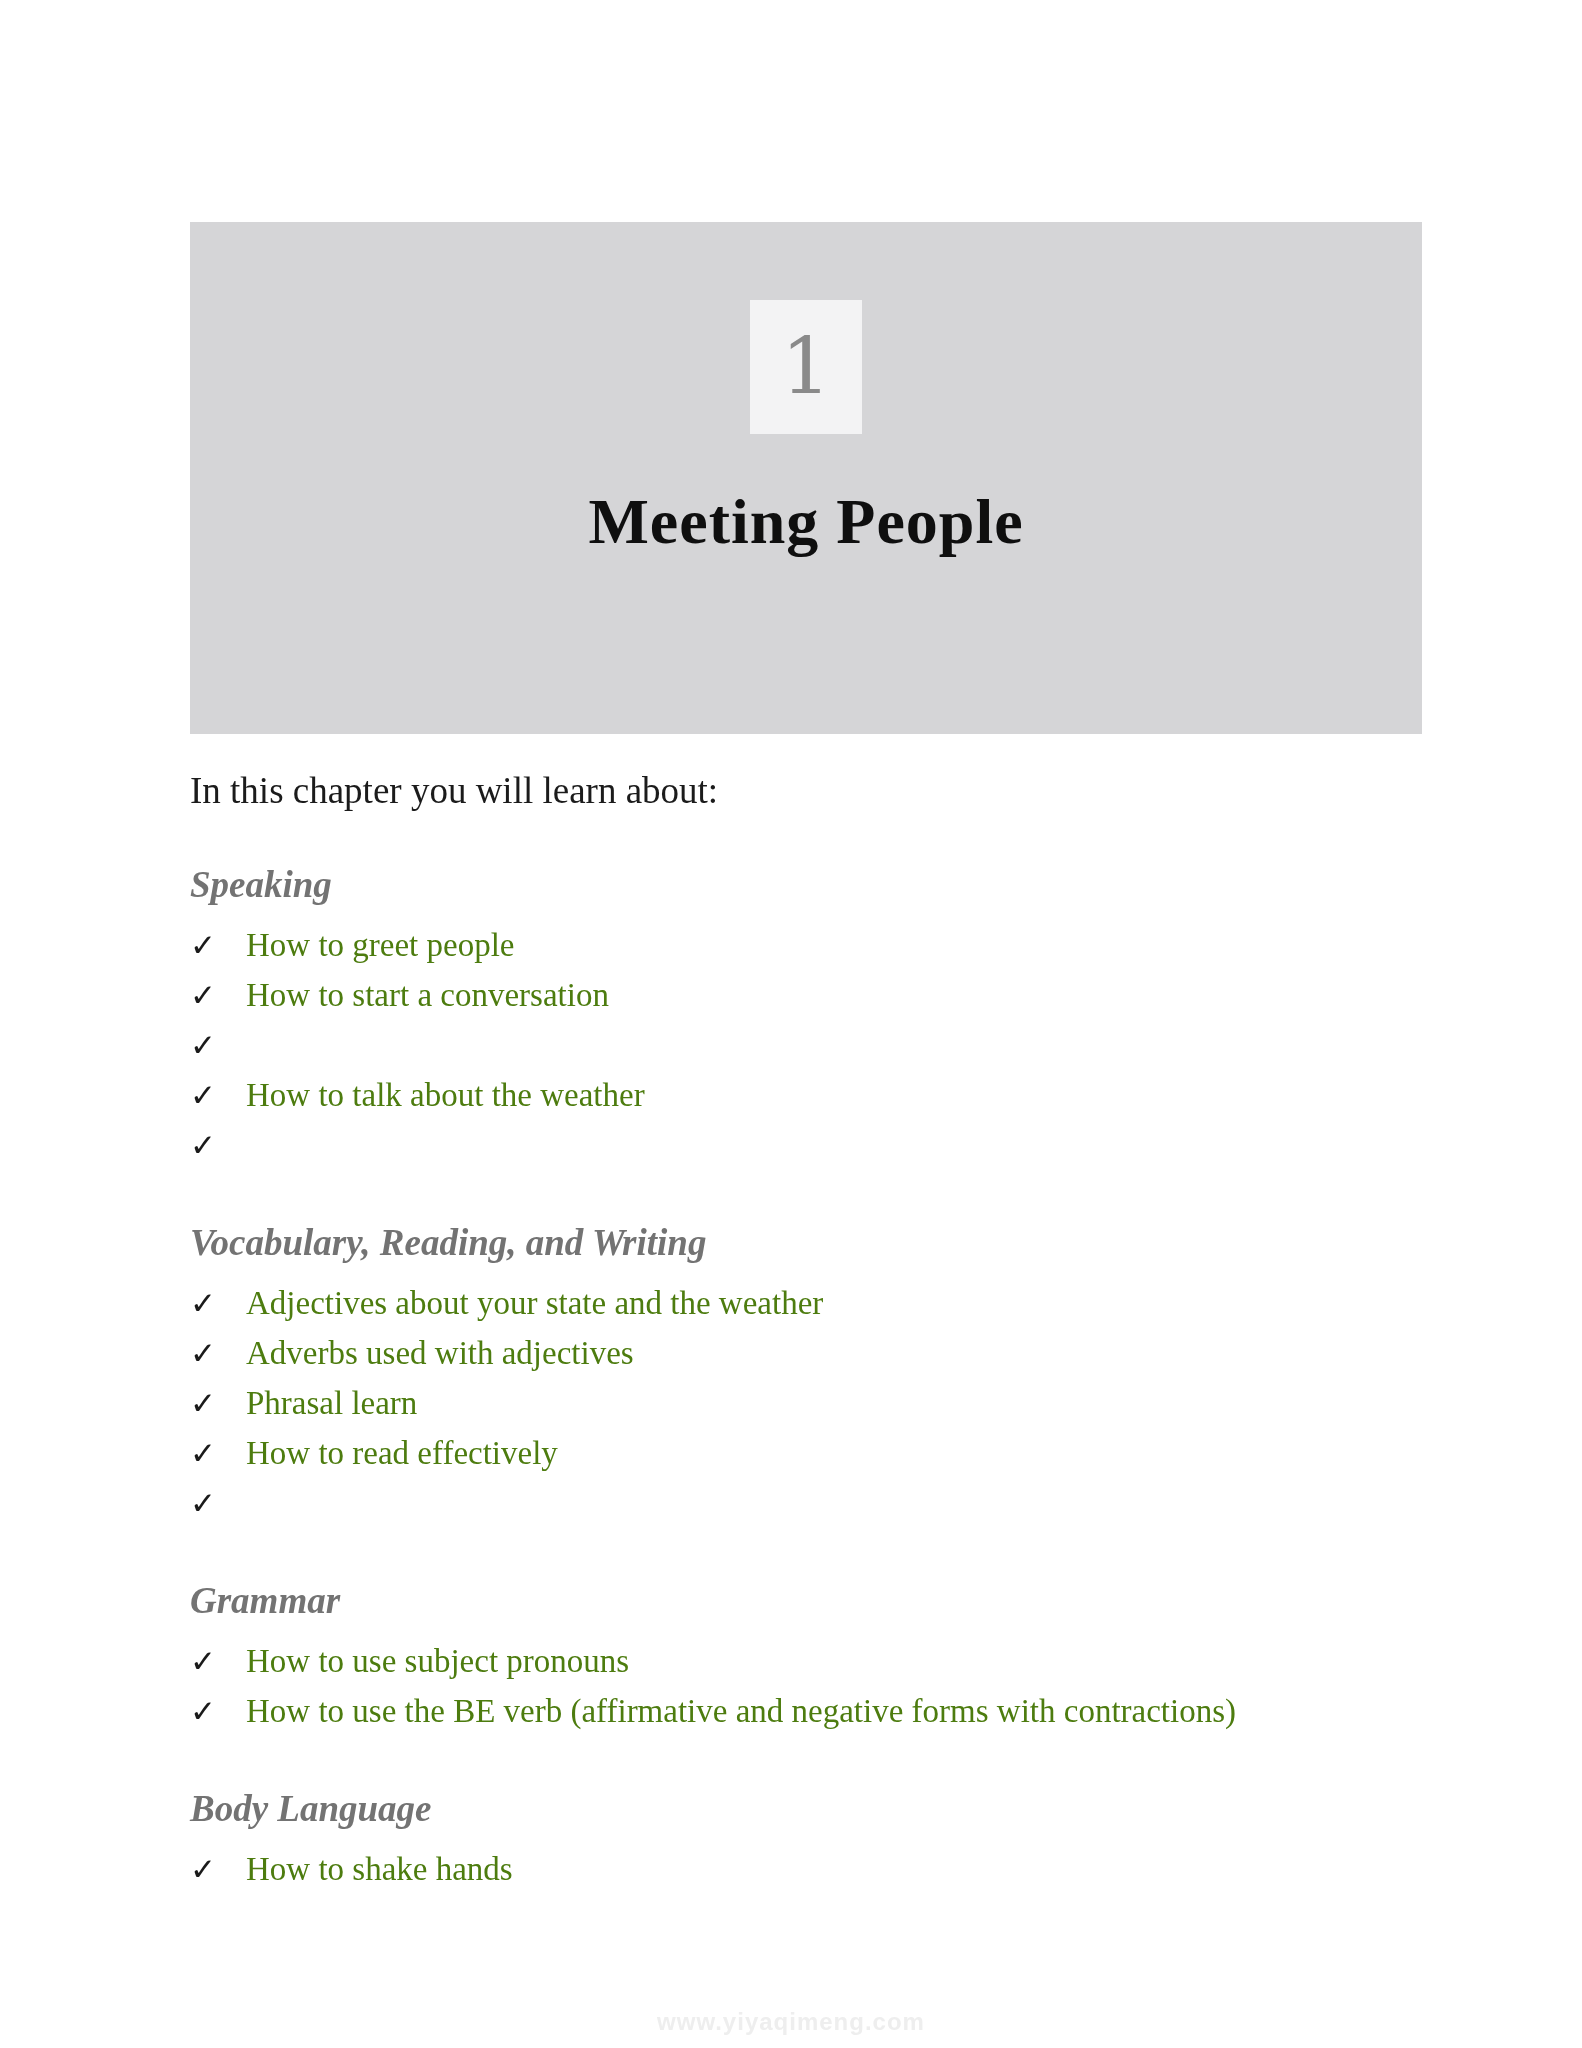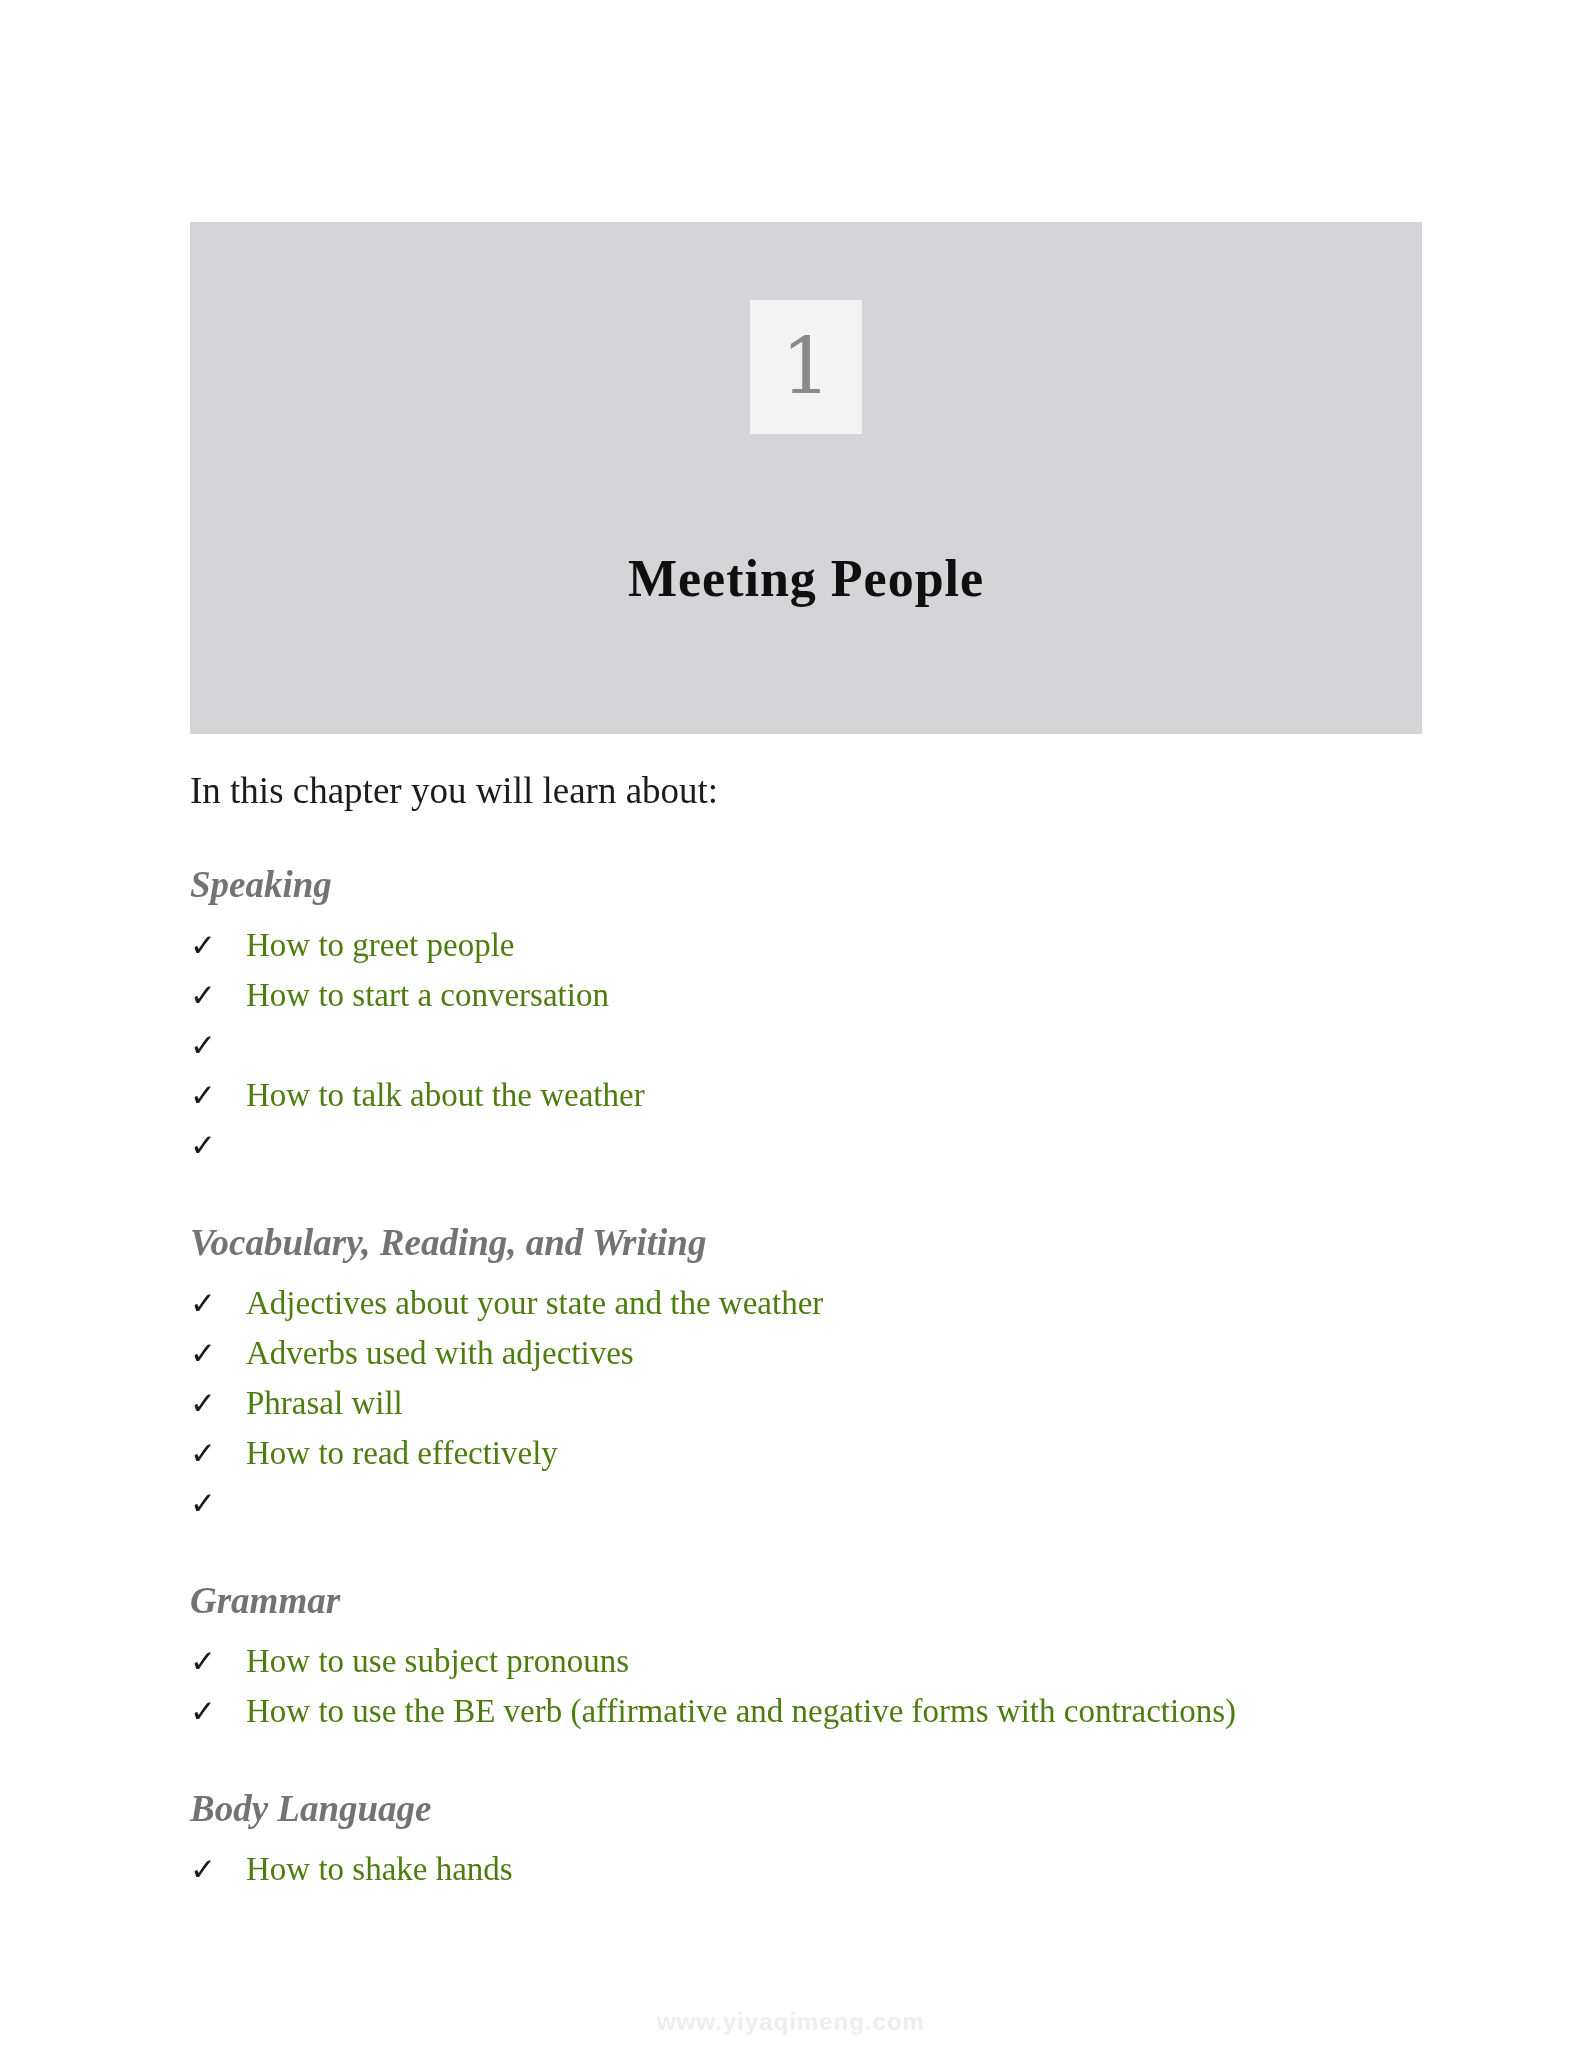--- a/index.html
+++ b/index.html
@@ -34,22 +34,22 @@
     align-items: center;
     justify-content: center;
   }
   .chapter-number {
     font-family: "DejaVu Serif", serif;
     font-size: 78px;
     color: #8a8a8a;
     line-height: 1;
   }
   .chapter-title {
-    margin: 116px 0 0 0;
-    font-size: 52px;
+    margin: 53px 0 0 0;
+    font-size: 64px;
     font-weight: bold;
     letter-spacing: 1px;
     color: #0f0f0f;
     line-height: 1.1;
   }
   .content {
     margin-left: 190px;
     width: 1210px;
   }
   .intro {
@@ -148,21 +148,21 @@
         <li class="item">
           <span class="check">✓</span>
           <span class="item-text">Adjectives about your state and the weather</span>
         </li>
         <li class="item">
           <span class="check">✓</span>
           <span class="item-text">Adverbs used with adjectives</span>
         </li>
         <li class="item">
           <span class="check">✓</span>
-          <span class="item-text">Phrasal will</span>
+          <span class="item-text">Phrasal learn</span>
         </li>
         <li class="item">
           <span class="check">✓</span>
           <span class="item-text">How to read effectively</span>
         </li>
         <li class="item">
           <span class="check">✓</span>
         </li>
       </ul>
     </section>

